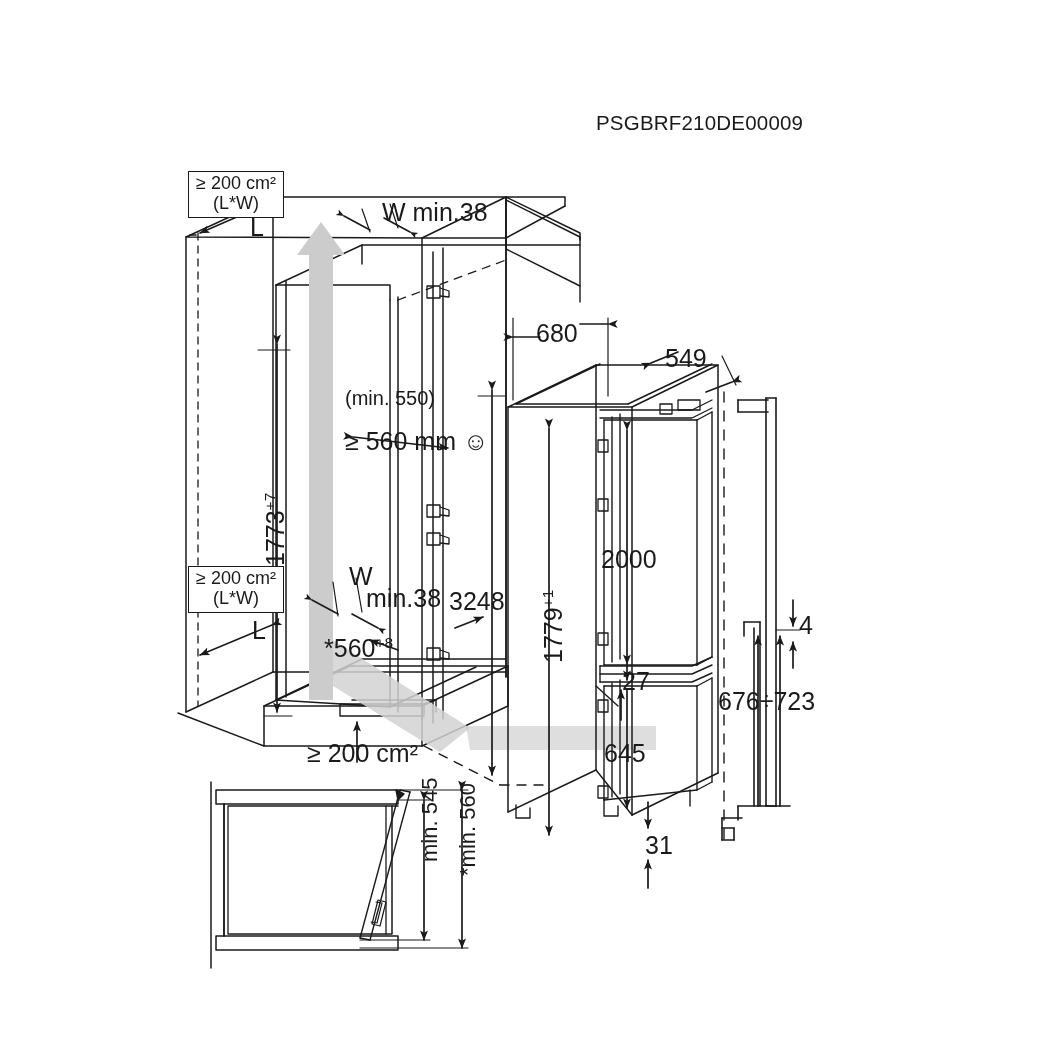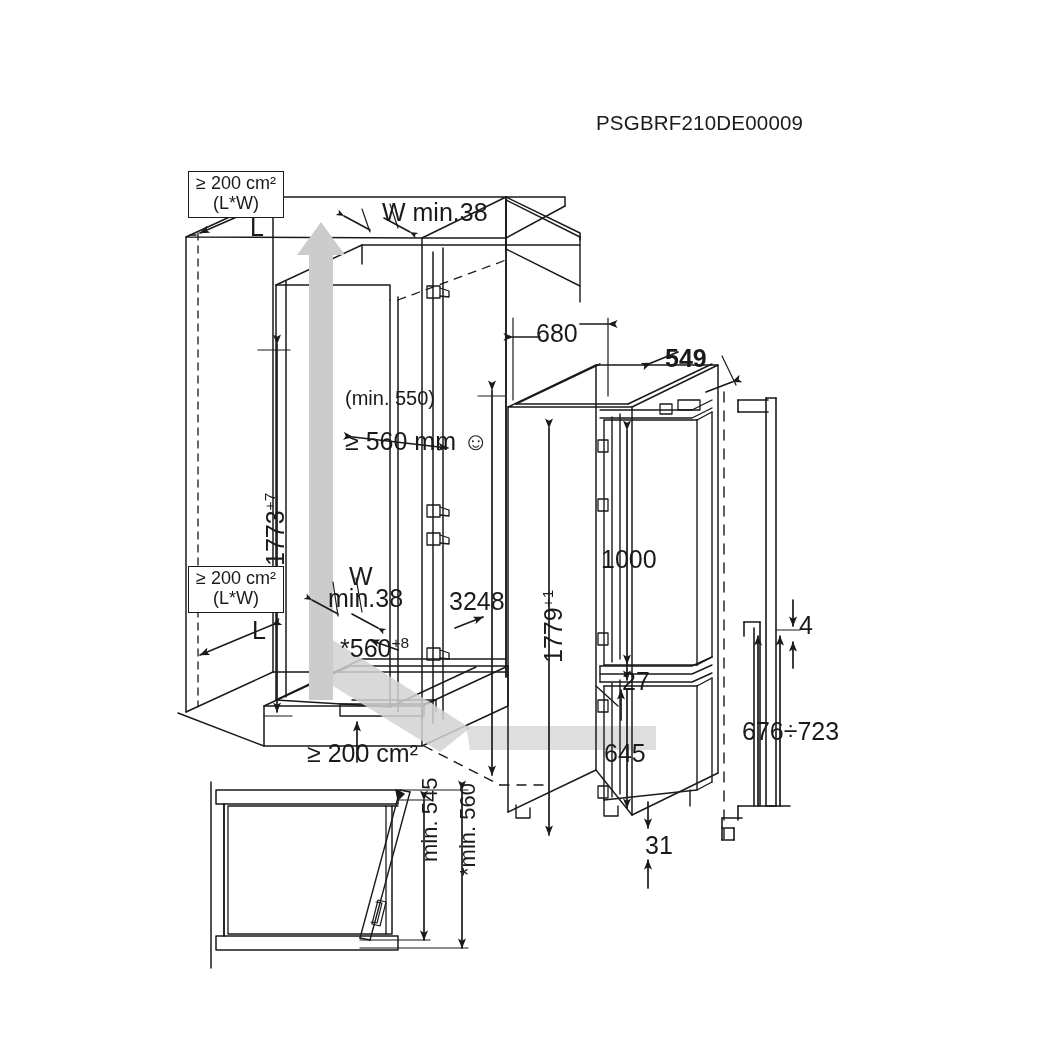--- a/index.html
+++ b/index.html
@@ -381,43 +381,43 @@
   <div class="lbl dim" style="left:382px;top:199px;">W min.38</div>
 
   <div class="lbl dim rot" style="left:262px;top:566px;">
     <span>1773</span><span class="sup">+7</span>
   </div>
 
   <div class="lbl note" style="left:345px;top:388px;">(min. 550)</div>
   <div class="lbl dim" style="left:345px;top:408px;margin-top:20px;">≥ 560 mm ☺</div>
 
   <div class="lbl dim" style="left:349px;top:563px;">W</div>
-  <div class="lbl dim" style="left:328px;top:585px;">min.38</div>
+  <div class="lbl dim" style="left:366px;top:585px;">min.38</div>
 
   <div class="lbl dim" style="left:252px;top:617px;">L</div>
 
-  <div class="lbl dim" style="left:340px;top:635px;text-align:right;">
+  <div class="lbl dim" style="left:324px;top:635px;text-align:right;">
     <span>*560</span><span class="sup">+8</span>
   </div>
 
   <div class="lbl dim" style="left:449px;top:588px;">3248</div>
 
   <div class="lbl dim" style="left:307px;top:740px;">≥ 200 cm²</div>
 
   <div class="lbl dim" style="left:536px;top:320px;">680</div>
-  <div class="lbl dim" style="left:665px;top:345px;font-weight:bold;">549</div>
+  <div class="lbl dim" style="left:665px;top:345px;">549</div>
 
   <div class="lbl dim rot" style="left:540px;top:663px;">
     <span>1779</span><span class="sup">+1</span>
   </div>
 
-  <div class="lbl dim" style="left:601px;top:546px;">1000</div>
+  <div class="lbl dim" style="left:601px;top:546px;">2000</div>
   <div class="lbl dim" style="left:622px;top:668px;">27</div>
   <div class="lbl dim" style="left:604px;top:740px;">645</div>
   <div class="lbl dim" style="left:645px;top:832px;">31</div>
 
   <div class="lbl dim" style="left:799px;top:612px;">4</div>
-  <div class="lbl dim" style="left:718px;top:718px;margin-left:24px;">676÷723</div>
+  <div class="lbl dim" style="left:718px;top:688px;">676÷723</div>
 
   <div class="lbl dimsm rot" style="left:418px;top:862px;">min. 545</div>
   <div class="lbl dimsm rot" style="left:456px;top:876px;">*min. 560</div>
 
 </div>
 
 </body></html>

